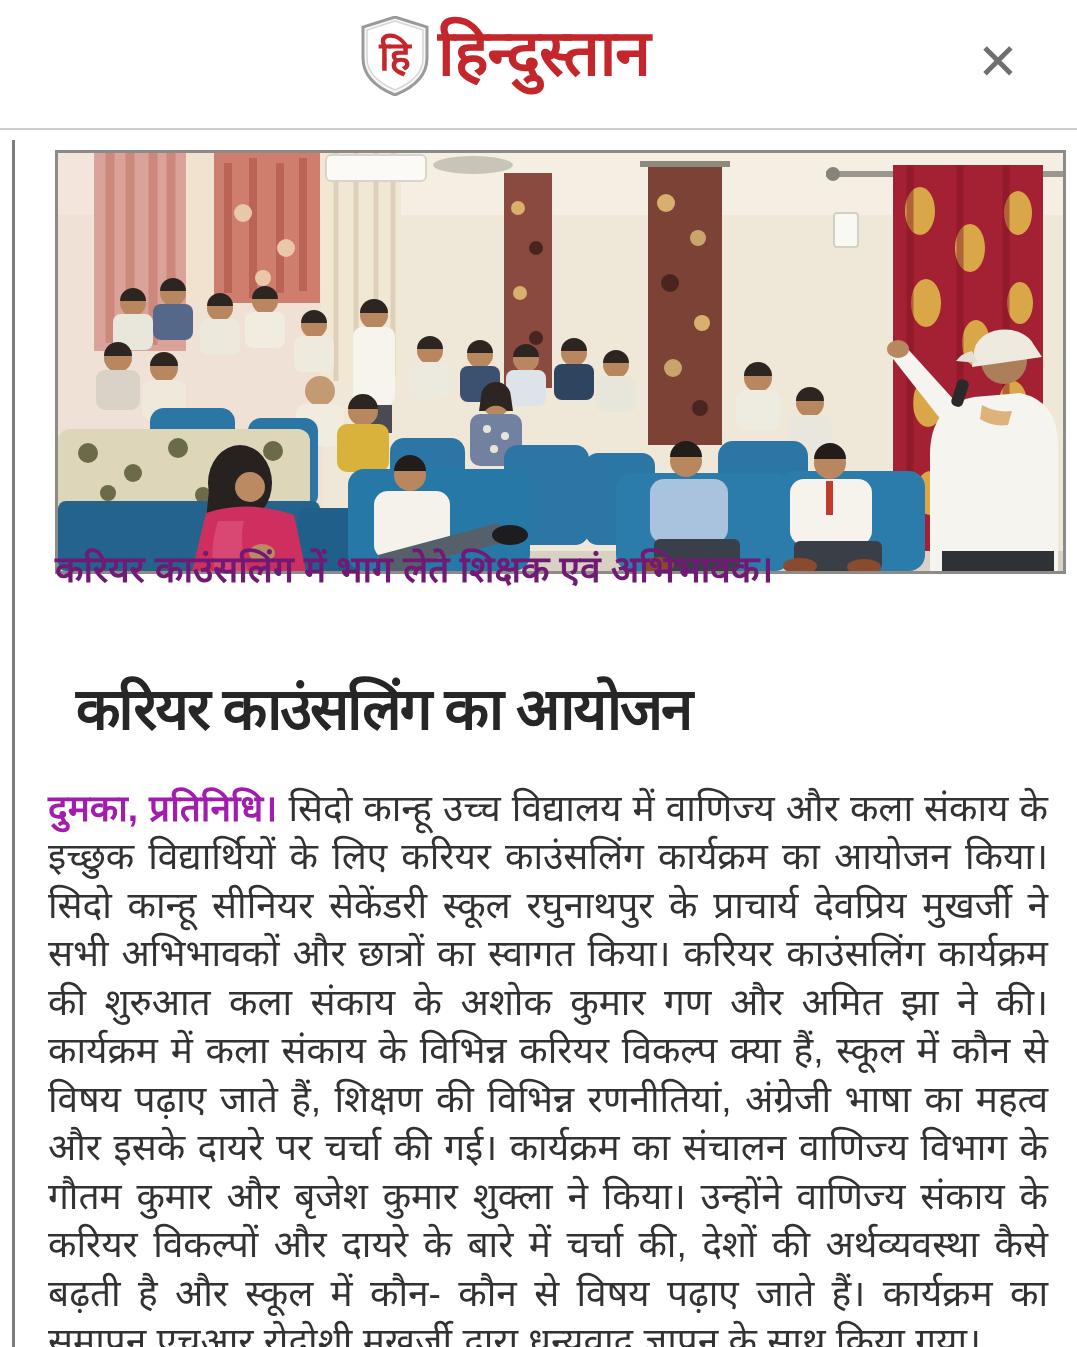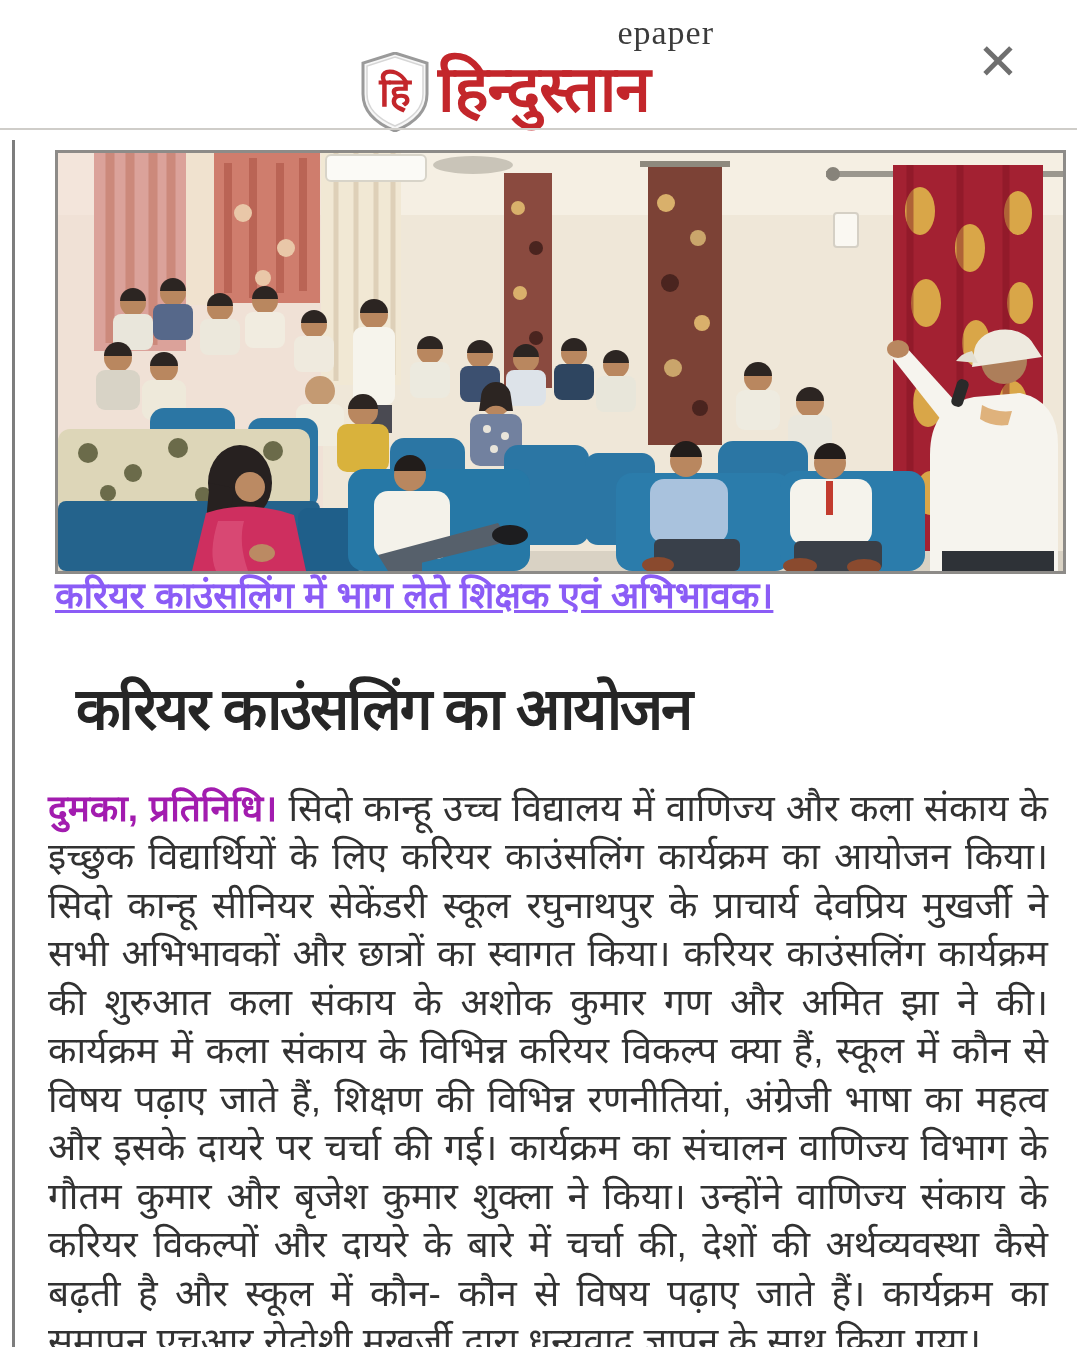--- a/index.html
+++ b/index.html
@@ -30,40 +30,39 @@
   .top-divider{position:absolute;left:0;top:128px;width:1077px;height:2px;background:#cfcdc9;}
   .left-rule{position:absolute;left:12px;top:140px;width:3px;height:1207px;background:#7d7d7d;}
   
   .photo-frame{
     position:absolute;left:55px;top:150px;width:1005px;height:418px;
     border:3px solid #8d8b88;background:#efe7d8;
   }
   .photo-frame svg{display:block;width:100%;height:100%;}
   
   .caption{
-    position:absolute;left:55px;top:576px;width:980px;
-    font-size:37px;font-weight:700;color:#8b5cf6;line-height:1.1;text-decoration:underline;
+    position:absolute;left:55px;top:550px;width:980px;
+    font-size:37px;font-weight:700;color:#701a75;line-height:1.1;
   }
   .headline{
     position:absolute;left:52px;top:640px;width:1010px;
     font-size:58px;font-weight:700;color:#262626;line-height:1.05;
     letter-spacing:-2px;white-space:nowrap;margin-left:24px;
   }
   .body-text{
     position:absolute;left:48px;top:748px;width:1000px;
     font-size:37px;line-height:1.31;color:#323232;text-align:justify;
   }
   .dateline{font-weight:700;color:#a21caf;}
 </style>
 </head>
 <body>
 
 <div class="header">
   <div class="logo-block">
-    <div class="epaper-label">epaper</div>
     <div class="logo-row">
       <svg class="shield" viewBox="0 0 70 80">
         <path d="M35 1 L67 11 V42 Q67 66 35 79 Q3 66 3 42 V11 Z" fill="#f7f7f7" stroke="#9a9a9a" stroke-width="3"></path>
         <path d="M35 5 L63 14 V42 Q63 62 35 74 Q7 62 7 42 V14 Z" fill="#ffffff" stroke="#d6d6d6" stroke-width="1.5"></path>
         <text x="35" y="54" text-anchor="middle" font-size="40" font-weight="bold" fill="#c3262b" font-family="Liberation Sans, sans-serif">हि</text>
       </svg>
       <div class="wordmark">हिन्दुस्तान</div>
     </div>
   </div>
   <button class="close-btn">✕</button>

